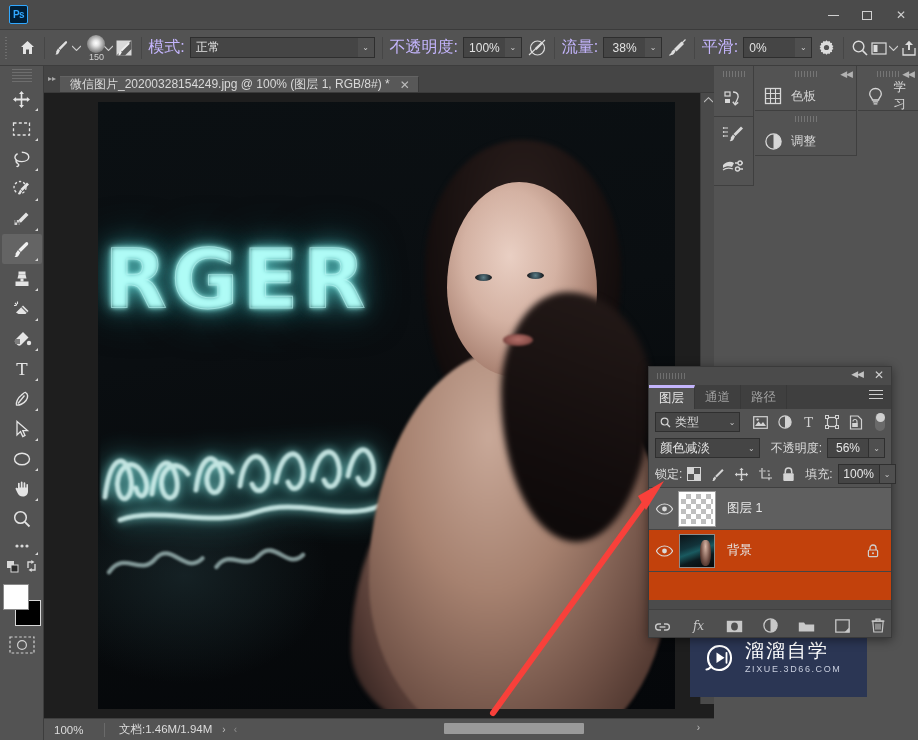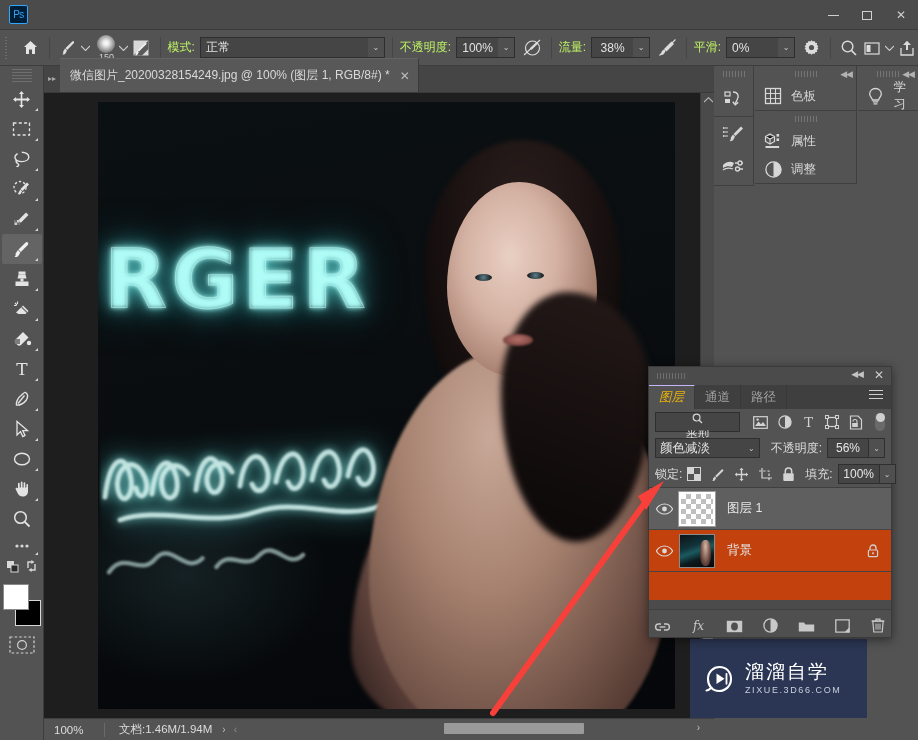--- a/index.html
+++ b/index.html
@@ -14,21 +14,21 @@
 
   
   .titlebar {
     position: absolute; left: 0; top: 0; width: 918px; height: 30px;
     background: #4b4b4b; display: flex; align-items: center;
     border-bottom: 1px solid #3b3b3b;
   }
   .ps-logo {
     width: 19px; height: 19px; margin-left: 9px; margin-right: 10px;
     background: #001e36; border: 1px solid #31a8ff; border-radius: 2px;
-    color: #31a8ff; font-size: 10px; font-weight: normal;
+    color: #31a8ff; font-size: 10px; font-weight: bold;
     display: flex; align-items: center; justify-content: center;
     letter-spacing: -0.5px;
   }
   .menu { display: flex; align-items: center; }
   .menu-item {
     color: #d4d4d4; font-size: 12.5px; padding: 3px 7px; cursor: default;
     white-space: nowrap;
   }
   .win-btns { position: absolute; right: 0; top: 0; display: flex; height: 30px; }
   .win-btn {
@@ -48,21 +48,21 @@
     width: 9px; height: 22px; margin: 0 4px 0 3px;
     background-image: repeating-linear-gradient(to bottom, #6e6e6e 0 1px, transparent 1px 3px);
     background-size: 2px 3px; background-repeat: repeat-y;
     background-position: 2px 0;
   }
   .ob-sep { width: 1px; height: 22px; background: #464646; margin: 0 7px; }
   .ob-icon {
     width: 26px; height: 26px; display: flex; align-items: center; justify-content: center;
     color: #d6d6d6;
   }
-  .ob-label { color: #bef264; font-size: 12px; margin-right: 5px; white-space: nowrap; }
+  .ob-label { color: #c4b5fd; font-size: 16px; margin-right: 5px; white-space: nowrap; }
   .ob-field {
     background: #454545; border: 1px solid #2e2e2e; color: #e2e2e2;
     font-size: 12px; height: 21px; display: flex; align-items: center;
     padding: 0 5px;
   }
   .ob-caret {
     width: 17px; height: 21px; background: #4f4f4f; border: 1px solid #2e2e2e;
     border-left: none; display: flex; align-items: center; justify-content: center;
     color: #cfcfcf; font-size: 8px;
   }
@@ -113,21 +113,21 @@
   .tabstrip {
     position: absolute; left: 44px; top: 66px; width: 670px; height: 27px;
     background: #454545; display: flex; align-items: flex-end;
     border-bottom: 1px solid #3a3a3a;
   }
   .tab-grip {
     width: 16px; height: 27px; display: flex; align-items: center; justify-content: center;
     color: #a9a9a9; font-size: 8px;
   }
   .doc-tab {
-    height: 34px; background: #585858; display: flex; align-items: center;
+    height: 16px; background: #585858; display: flex; align-items: center;
     padding: 0 8px 0 10px; color: #d9d9d9; font-size: 12px; border-right: 1px solid #3a3a3a;
     border-top: 1px solid #636363;
   }
   .doc-tab .close-x { margin-left: 10px; color: #bdbdbd; font-size: 12px; }
 
   
   .canvas-area {
     position: absolute; left: 44px; top: 93px; width: 670px; height: 625px;
     background: #1e1e1e; overflow: hidden;
   }
@@ -261,29 +261,29 @@
     position: absolute; left: 8px; top: 6px; width: 30px; height: 6px;
     background-image: repeating-linear-gradient(to right, #6f6f6f 0 1px, transparent 1px 3px);
   }
   .lp-collapse { position: absolute; right: 28px; top: 2px; color: #c3c3c3; font-size: 9px; letter-spacing: -1px; }
   .lp-close { position: absolute; right: 7px; top: 1px; color: #cfcfcf; font-size: 12px; }
   .lp-tabs { height: 24px; display: flex; align-items: stretch; background: #3f3f3f; position: relative; }
   .lp-tab {
     display: flex; align-items: center; padding: 0 10px; color: #a2a2a2; font-size: 12.5px;
     border-right: 1px solid #383838;
   }
-  .lp-tab.active { background: #535353; color: #eab308; border-top: 1px solid #c4b5fd; font-style: italic; }
+  .lp-tab.active { background: #535353; color: #e5e5e5; border-top: 3px solid #c4b5fd; }
   .lp-menu { position: absolute; right: 8px; top: 5px; width: 14px; }
   .lp-menu span { display: block; height: 1px; background: #cfcfcf; margin-bottom: 3px; }
   .lp-body { background: #535353; }
   .lp-row { display: flex; align-items: center; height: 26px; padding: 0 6px; gap: 5px; }
   .lp-filter {
     display: flex; align-items: center; height: 20px; width: 96px;
     background: #454545; border: 1px solid #2f2f2f; color: #dcdcdc; font-size: 12px;
-    padding: 0 4px; gap: 4px; flex-direction: column;
+    padding: 0 4px; gap: 4px;
   }
   .lp-filter .fcaret { margin-left: auto; font-size: 8px; color: #c6c6c6; }
   .lp-ficons { display: flex; align-items: center; gap: 10px; margin-left: 8px; color: #d0d0d0; }
   .lp-toggle {
     width: 11px; height: 18px; border-radius: 6px; background: #6a6a6a; margin-left: 7px;
     display: flex; align-items: flex-start; justify-content: center;
   }
   .lp-toggle i { display: block; width: 9px; height: 9px; border-radius: 50%; background: #cfcfcf; margin-top: 0px; }
   .blend-combo {
     display: flex; align-items: center; height: 20px; width: 118px;
@@ -333,21 +333,21 @@
     border-top: 1px solid #3f3f3f; display: flex; align-items: center; justify-content: center; gap: 18px;
     color: #cacaca;
   }
   .lp-footer .fbtn { width: 18px; height: 18px; display: flex; align-items: flex-end; justify-content: center; }
 
   
   .red-arrow { position: absolute; left: 0; top: 0; width: 918px; height: 740px; pointer-events: none; }
 
   
   .watermark {
-    position: absolute; left: 690px; top: 639px; width: 177px; height: 79px;
+    position: absolute; left: 690px; top: 618px; width: 177px; height: 79px;
     background: #2b3654; display: flex; align-items: center; gap: 9px; padding-left: 12px;
   }
   .wm-logo { width: 34px; height: 34px; flex: none; }
   .wm-text { display: flex; flex-direction: column; }
   .wm-cn { color: #ffffff; font-size: 19px; letter-spacing: 2px; line-height: 1.1; }
   .wm-en { color: #c8cede; font-size: 9px; letter-spacing: 1.6px; margin-top: 2px; }
 
   svg { display: block; }
 </style>
 </head>
@@ -757,32 +757,20 @@
               <path d="M6.5 1.5 V16.5 M11.5 1.5 V16.5 M1.5 6.5 H16.5 M1.5 11.5 H16.5" stroke="#d7d7d7" stroke-width="1.1"></path>
             </svg>
           </span>
           <span>色板</span>
         </div>
       </div>
       <div class="dock-group">
         <div class="dock-colhdr">
             <div class="dd-grip"></div>
           </div>
-        <div class="dock-btn">
-          <span class="di">
-            <svg width="20" height="18" viewBox="0 0 20 18">
-              <path d="M2.5 4.5 L7 2 L11.5 4.5 L11.5 9.5 L7 12 L2.5 9.5 Z" fill="none" stroke="#d7d7d7" stroke-width="1.2"></path>
-              <path d="M2.5 4.5 L7 7 L11.5 4.5 M7 7 V12" stroke="#d7d7d7" stroke-width="1.1"></path>
-              <rect x="13.5" y="2" width="2.6" height="2.6" fill="#d7d7d7"></rect>
-                <rect x="13.5" y="6.4" width="2.6" height="2.6" fill="#d7d7d7"></rect>
-              <rect x="2.5" y="14" width="13.6" height="2" fill="#d7d7d7"></rect>
-            </svg>
-          </span>
-          <span>属性</span>
-        </div>
         <div class="dock-btn">
           <span class="di">
             <svg width="19" height="19" viewBox="0 0 19 19">
               <circle cx="9.5" cy="9.5" r="7.6" fill="none" stroke="#d7d7d7" stroke-width="1.3"></circle>
               <path d="M9.5 1.9 A7.6 7.6 0 0 1 9.5 17.1 Z" fill="#d7d7d7"></path>
             </svg>
           </span>
           <span>调整</span>
         </div>
       </div>

